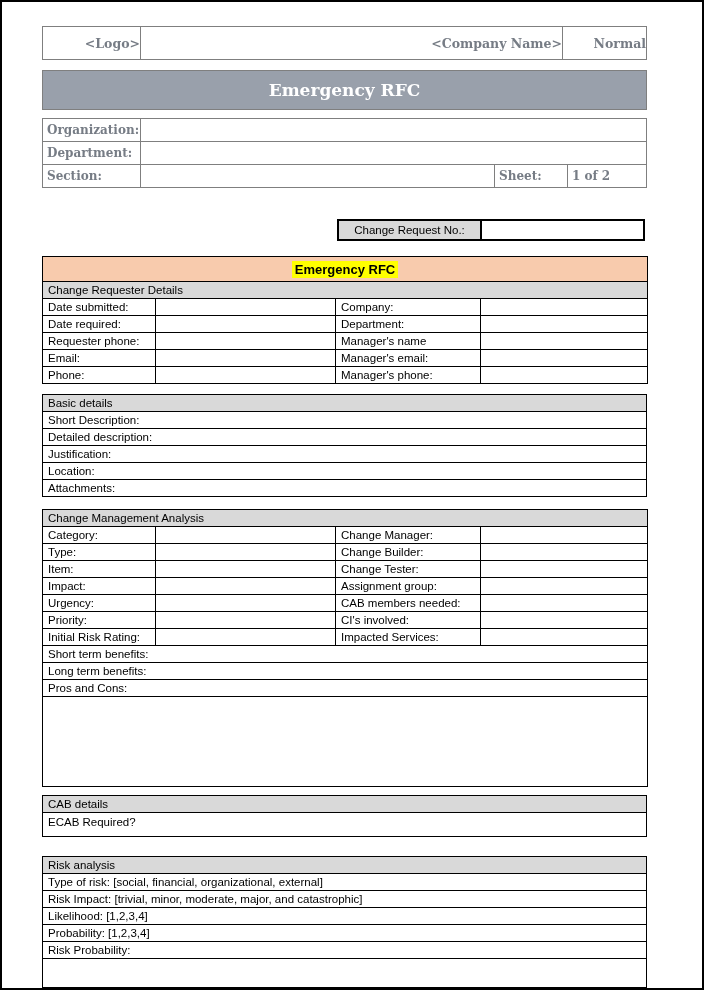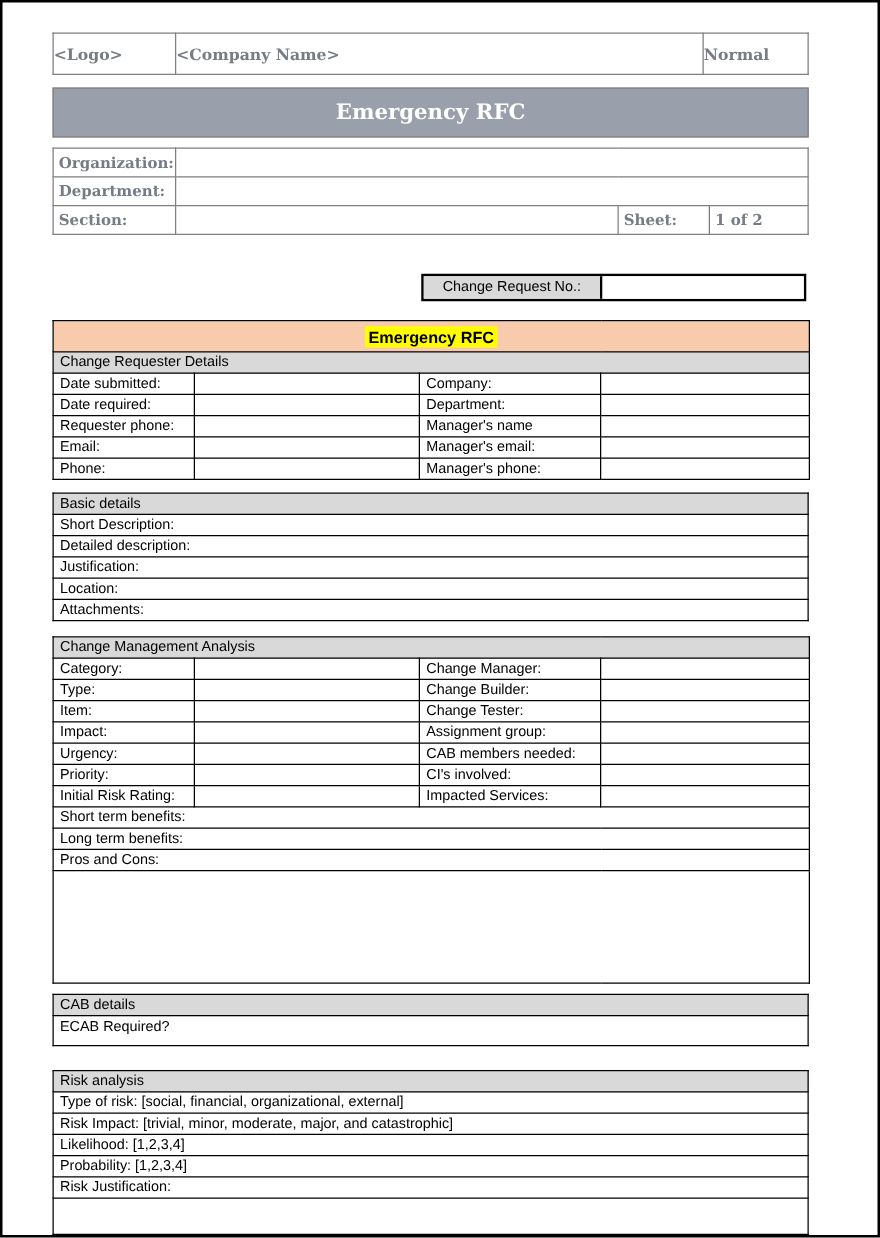--- a/index.html
+++ b/index.html
@@ -11,21 +11,21 @@
     color: #000;
     overflow: hidden;
   }
   .content { margin-left: 40px; width: 605px; }
 
   
   .slab { font-family: "DejaVu Serif", "Liberation Serif", serif; font-weight: bold; color: var(--header_text_gray); }
   table { border-collapse: collapse; table-layout: fixed; width: 605px; }
   .gray-table, .gray-table td { border: 1.5px solid #7f7f7f; }
   .header-table { margin-top: 24px; }
-  .header-table td { height: 33px; text-align: left; font-size: 12.5px; vertical-align: middle; }
+  .header-table td { height: 33px; text-align: right; font-size: 12.5px; vertical-align: middle; }
   .title-banner {
     margin-top: 10px; height: 40px; width: 605px;
     background: var(--banner_gray); border: 1.5px solid #7f7f7f;
     display: flex; align-items: center; justify-content: center;
     color: #fff; font-size: 17px;
   }
   .org-table { margin-top: 8px; }
   .org-table td { height: 23px; font-size: 12px; vertical-align: middle; padding: 0 4px; }
 
   
@@ -269,21 +269,21 @@
     <tr class="row">
           <td>Risk Impact: [trivial, minor, moderate, major, and catastrophic]</td>
         </tr>
     <tr class="row">
           <td>Likelihood: [1,2,3,4]</td>
         </tr>
     <tr class="row">
           <td>Probability: [1,2,3,4]</td>
         </tr>
     <tr class="row">
-          <td>Risk Justification:</td>
+          <td>Risk Probability:</td>
         </tr>
     <tr class="riskbox">
           <td></td>
         </tr>
   </tbody>
     </table>
 
 </div>
 
 </body></html>

